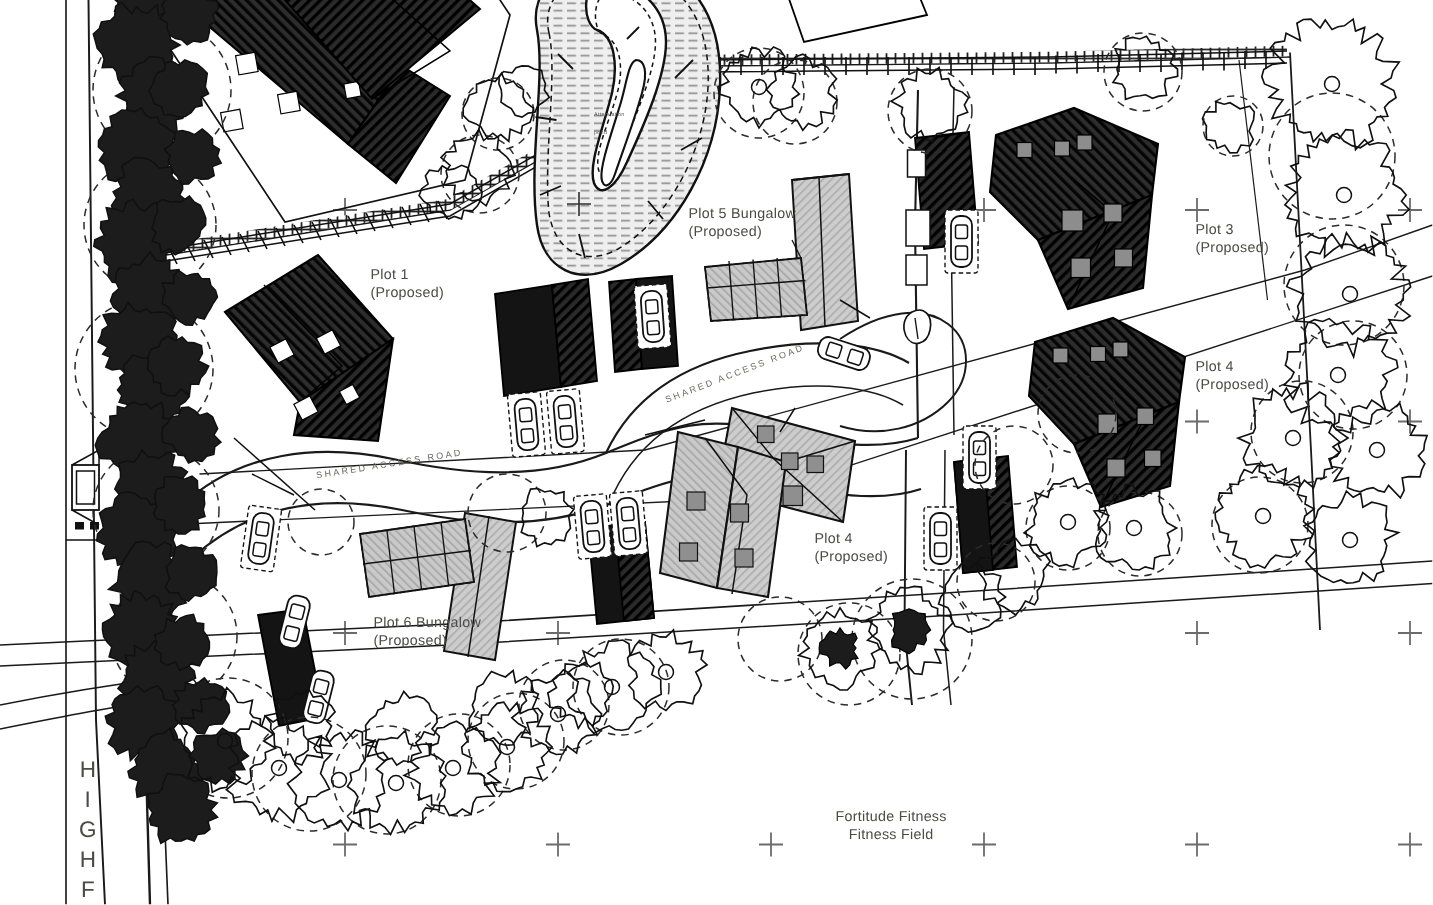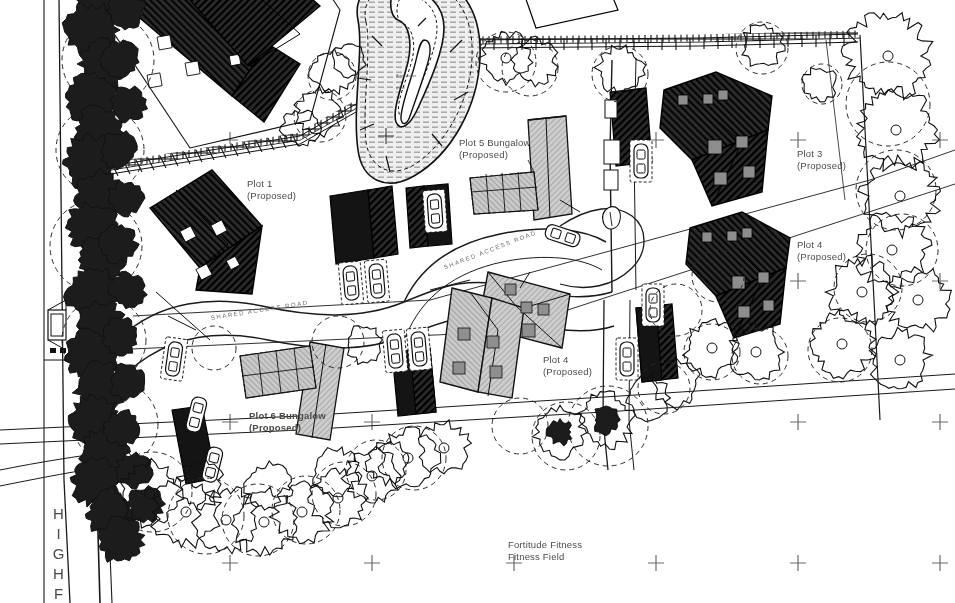--- a/index.html
+++ b/index.html
@@ -536,23 +536,23 @@
     <path d="M560 200 L580 212"></path>
   </g>
   </g>
 </svg>
 
 <div class="lbl" style="left:247px;top:178px;"><span>Plot 1</span><br><span>(Proposed)</span></div>
 <div class="lbl" style="left:459px;top:137px;"><span>Plot 5 Bungalow</span><br><span>(Proposed)</span></div>
 <div class="lbl" style="left:797px;top:114px;margin-top:34px;"><span>Plot 3</span><br><span>(Proposed)</span></div>
 <div class="lbl" style="left:797px;top:239px;"><span>Plot 4</span><br><span>(Proposed)</span></div>
 <div class="lbl" style="left:543px;top:354px;"><span>Plot 4</span><br><span>(Proposed)</span></div>
-<div class="lbl" style="left:249px;top:410px;font-weight:bold;"><span>Plot 6 Bungalow</span><br><span>(Proposed)</span></div>
-
-<div class="lbl" style="left:508px;top:539px;"><span>Fortitude Fitness</span><br><span>Fitness Field</span></div>
+<div class="lbl" style="left:249px;top:410px;"><span>Plot 6 Bungalow</span><br><span>(Proposed)</span></div>
+
+<div class="lbl" style="left:557px;top:539px;text-align:center;"><span>Fortitude Fitness</span><br><span>Fitness Field</span></div>
 
 <div class="lbl tiny" style="left:396px;top:70px;"><span>Attenuation</span><br><span>pond</span></div>
 
 <div class="lbl road" style="left:210px;top:312px;transform:rotate(-9deg);transform-origin:0 0;">SHARED ACCESS ROAD</div>
 <div class="lbl road" style="left:442px;top:262px;transform:rotate(-21deg);transform-origin:0 0;">SHARED ACCESS ROAD</div>
 
 <div class="lbl street" style="left:52px;top:505px;">HIGHFI</div>
 
 </div>
 

